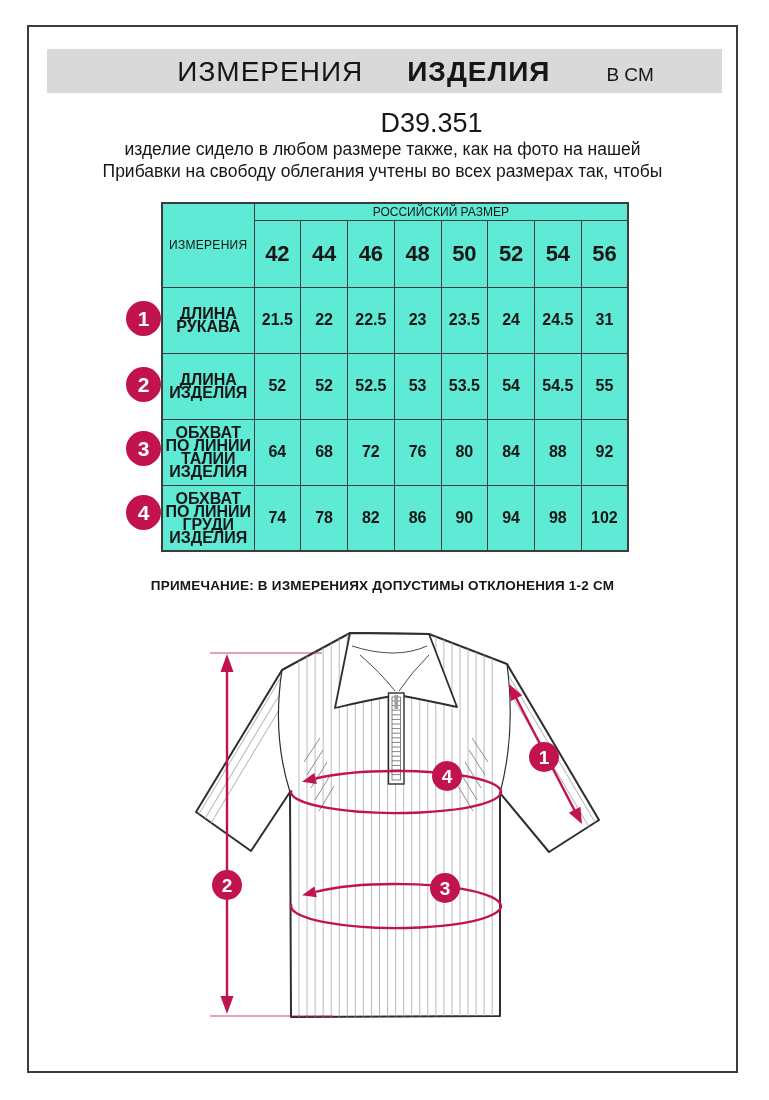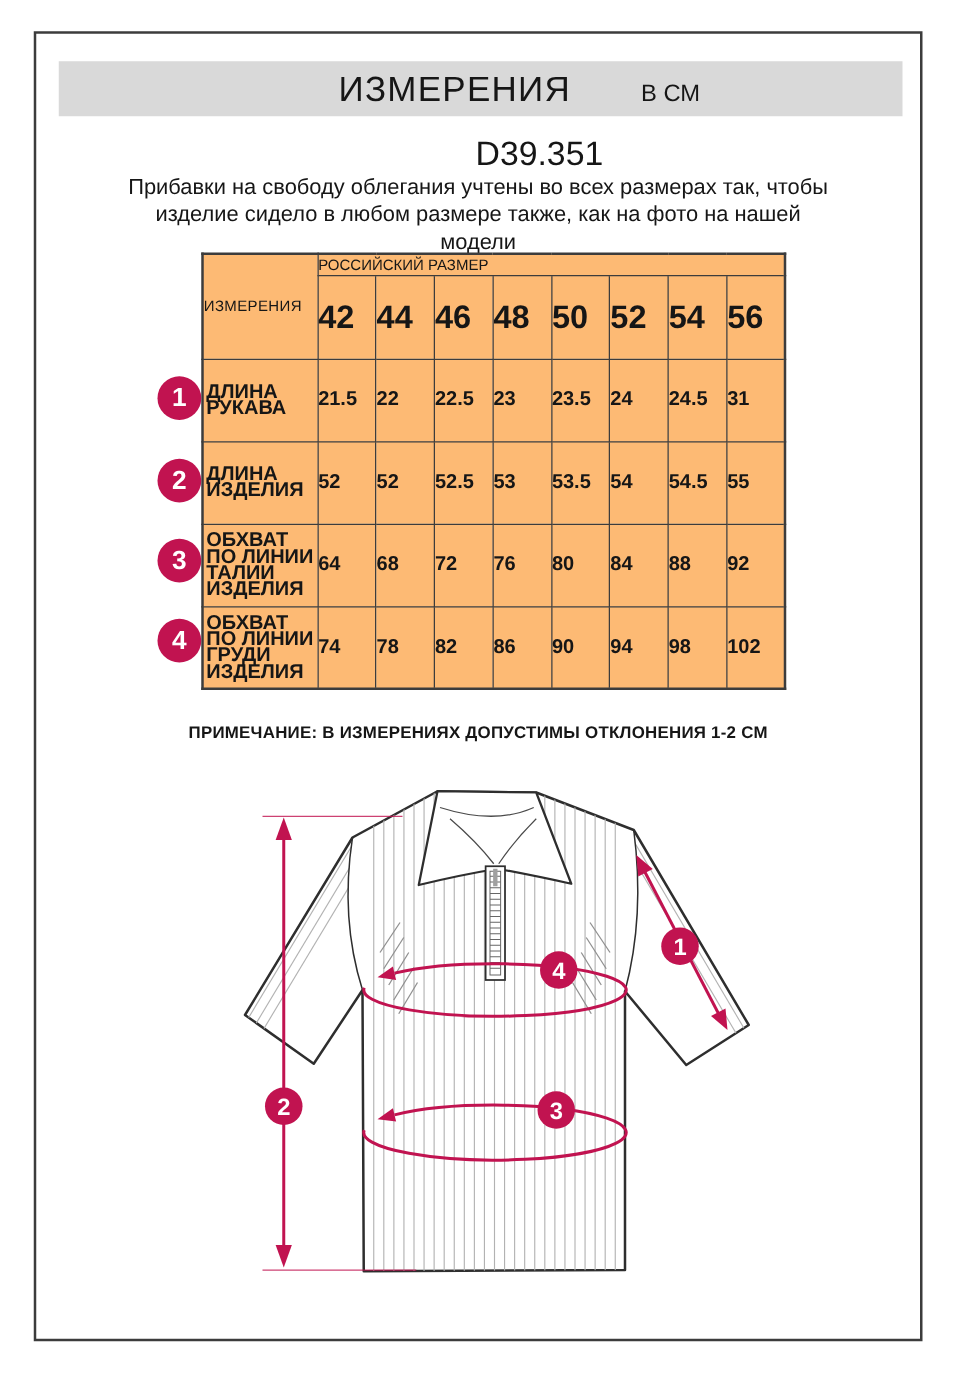--- a/index.html
+++ b/index.html
@@ -18,25 +18,25 @@
   .title-unit  { font-size:19px; margin-left:56px; }
 
   .model-code { position:absolute; left:27px; top:108px; width:737px; text-align:center;
                 font-size:27px;margin-left:36px; }
   .descr { position:absolute; left:27px; top:138px; width:711px; text-align:center;
            font-size:17.5px; line-height:22px; }
 
   table.size-table { position:absolute; left:161px; top:202px; width:466px;
                      border-collapse:collapse; table-layout:fixed;
                      border:2px solid var(--line); }
-  table.size-table td { border:1.5px solid var(--line); text-align:left;
-                        vertical-align:middle; background:#fdba74; }
+  table.size-table td { border:1.5px solid var(--line); text-align:center;
+                        vertical-align:middle; background:#5eead4; }
   td.group-hdr { height:17px; font-size:12px; border-bottom:3px solid #8f8f8f; }
   td.measure-hdr { font-size:12px; letter-spacing:.3px; }
-  tr.r-sizes td { height:67px; font-size:26px; font-weight:bold; }
+  tr.r-sizes td { height:67px; font-size:22px; font-weight:bold; }
   td.row-label { font-size:10.5px; line-height:13px; padding:2px; }
   tr.r-data td { height:66px; font-size:16px;font-weight:bold; }
 
   .row-badge { position:absolute; width:35px; height:35px; border-radius:50%;
                background:var(--accent); color:#fff; font-size:21px; font-weight:bold;
                display:flex; align-items:center; justify-content:center; left:126px; }
   .b1 { top:301px; } .b2 { top:367px; } .b3 { top:431px; } .b4 { top:495px; }
 
   .note { position:absolute; left:27px; top:578px; width:711px; text-align:center;
           font-size:13.5px; font-weight:bold; letter-spacing:.2px; }
@@ -57,29 +57,29 @@
 </style>
 </head>
 <body>
 
 <div id="page">
 
   <div class="page-border"></div>
 
   <div class="title-bar">
     <span class="title-main">ИЗМЕРЕНИЯ</span>
+    <span class="title-bold">ИЗДЕЛИЯ</span>
     <span class="title-unit">В СМ</span>
   </div>
 
   <div class="model-code">D39.351</div>
 
   <div class="descr">
+    <div>изделие сидело в любом размере также, как на фото на нашей</div>
     <div>Прибавки на свободу облегания учтены во всех размерах так, чтобы</div>
-    <div>изделие сидело в любом размере также, как на фото на нашей</div>
-    <div>модели</div>
   </div>
 
   <table class="size-table">
     <colgroup>
       <col style="width:92px">
       <col span="8" style="width:46.75px">
     </colgroup>
     <tbody>
       <tr>
         <td rowspan="2" class="measure-hdr">ИЗМЕРЕНИЯ</td>

